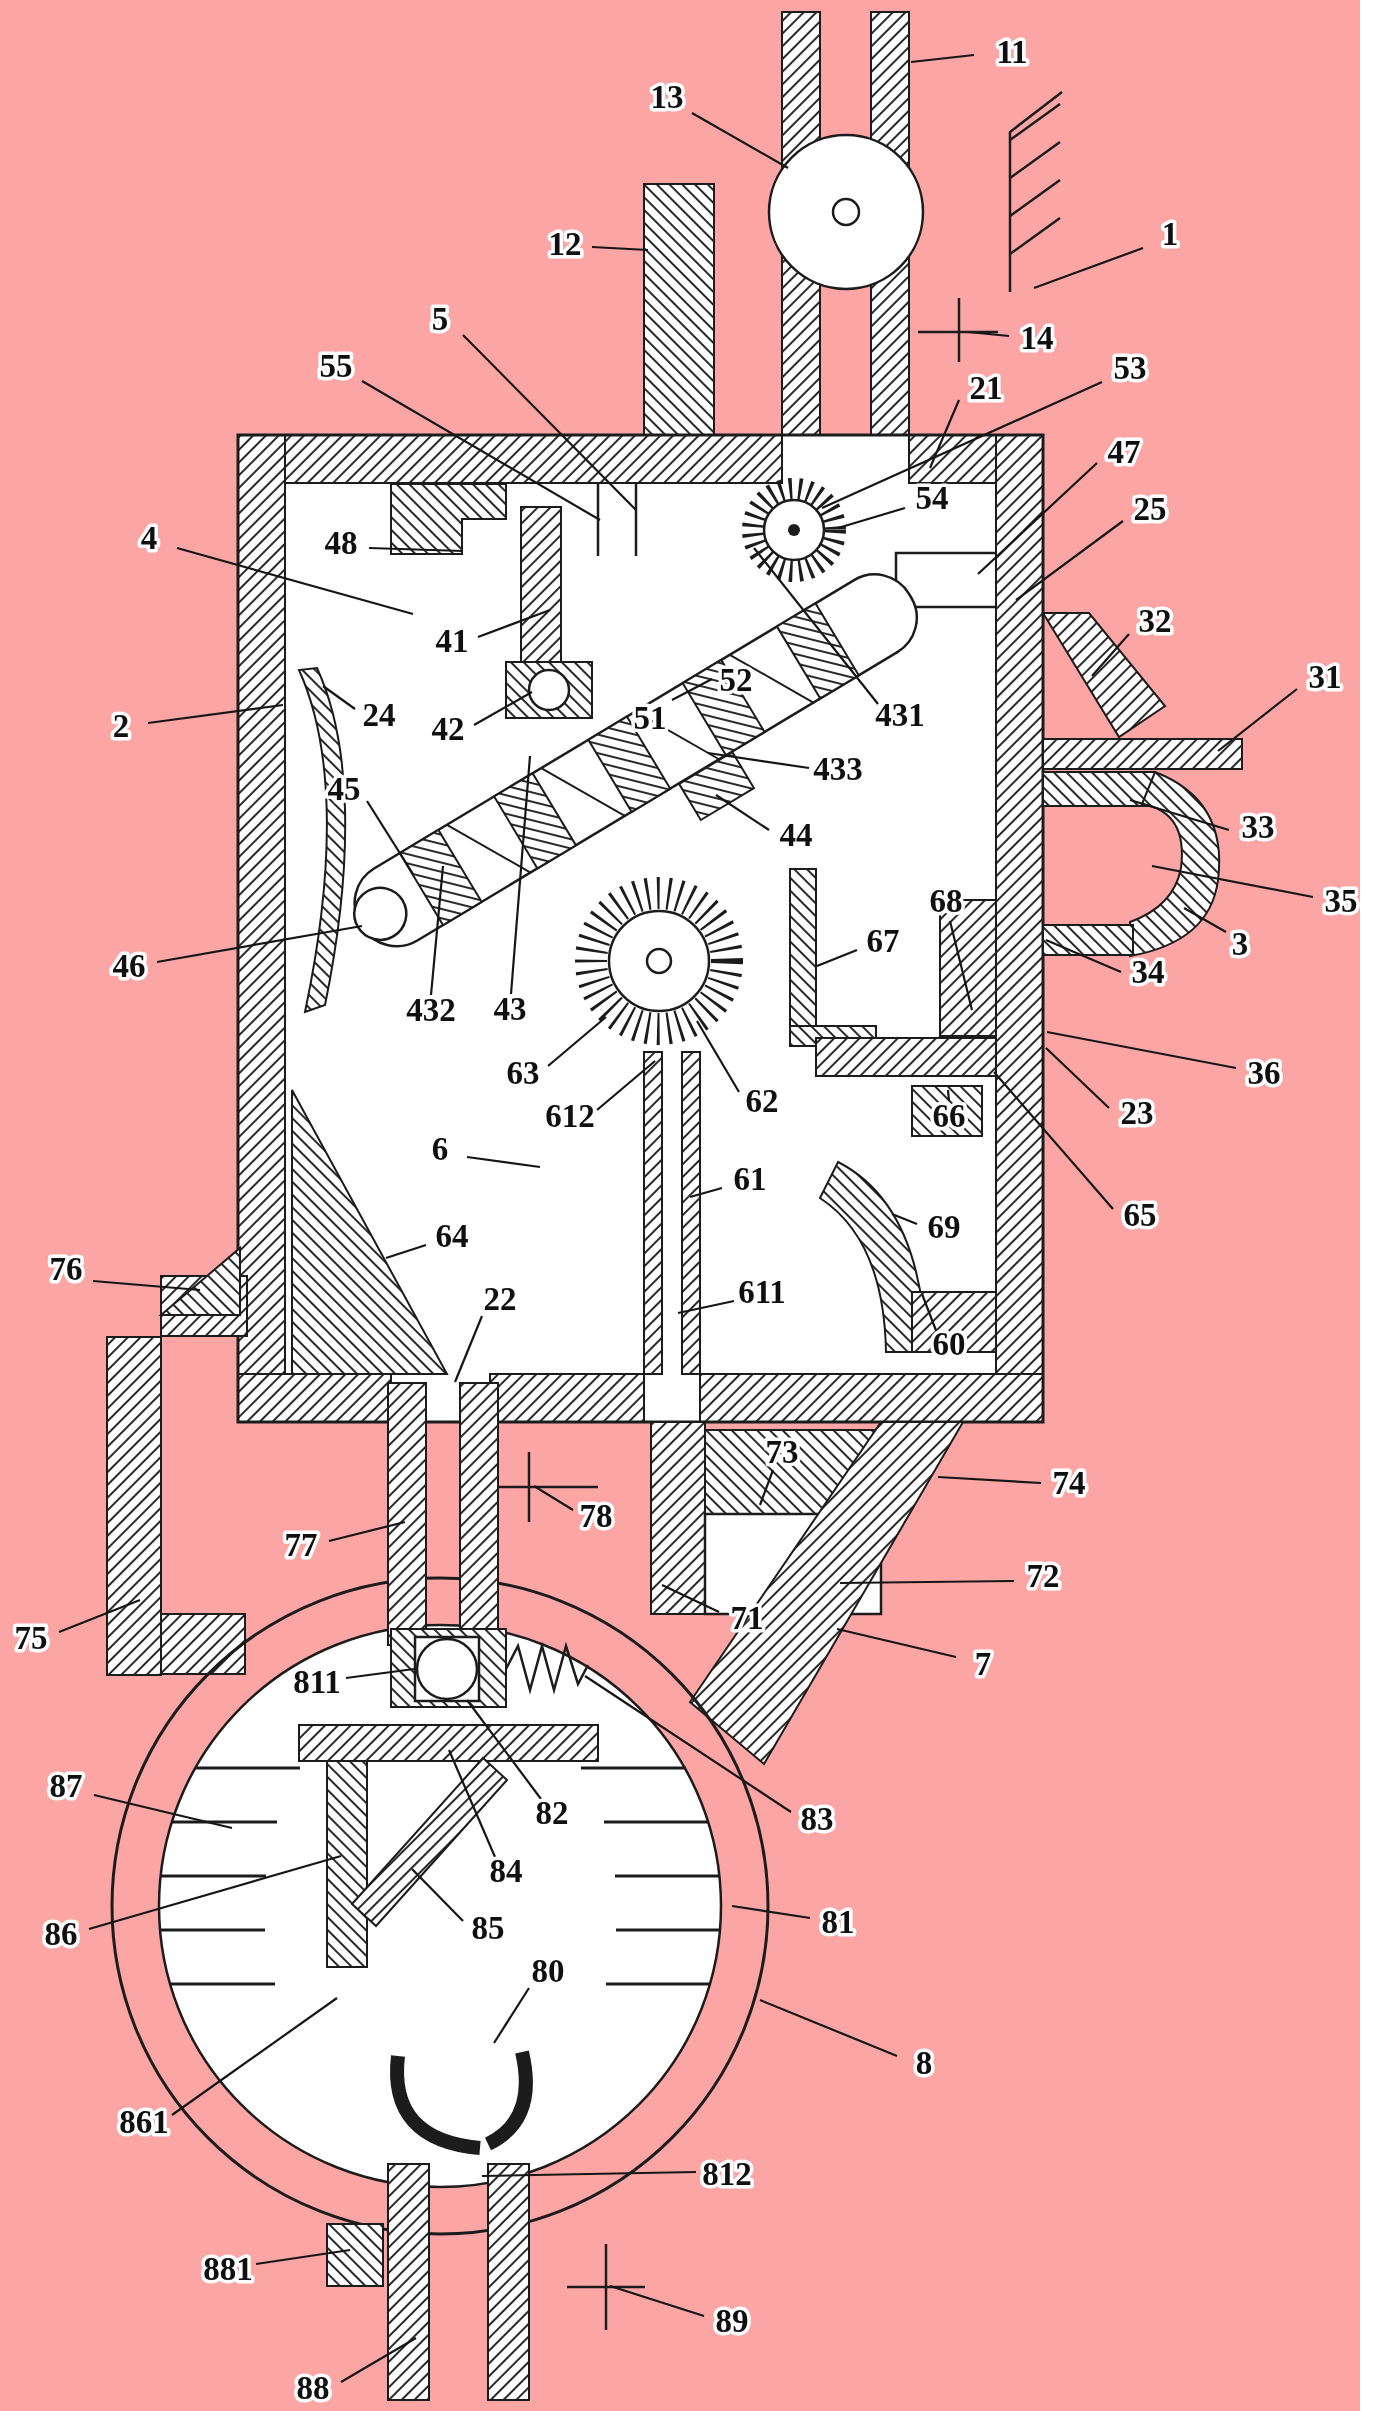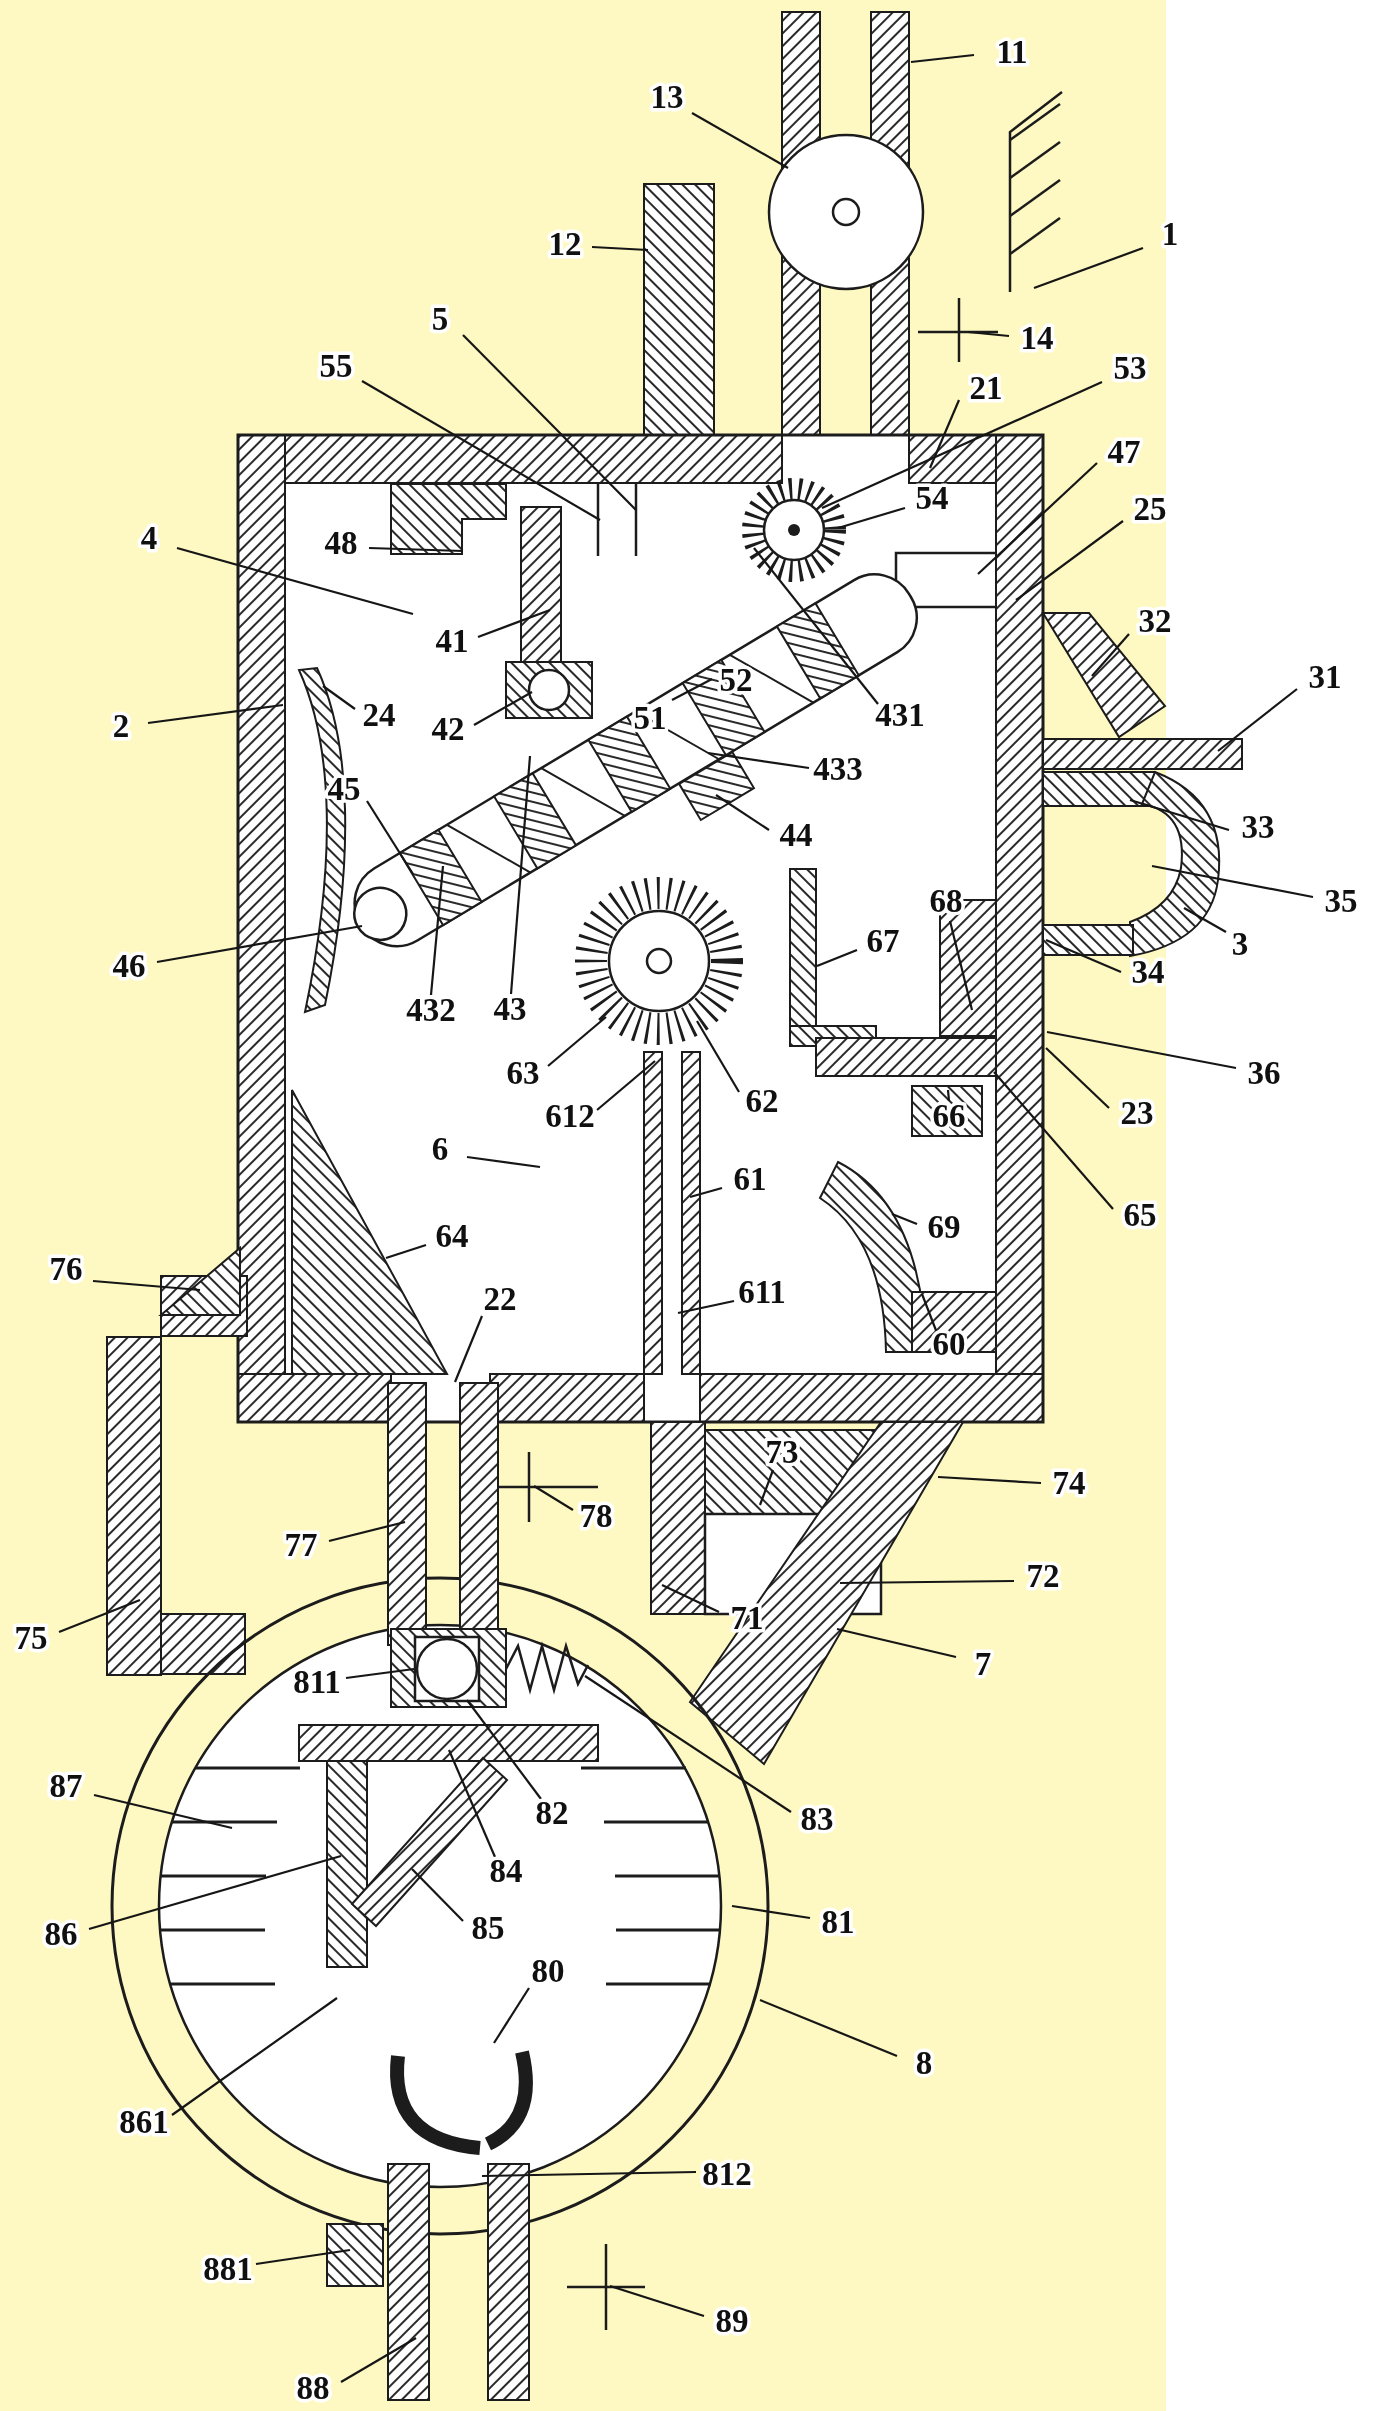--- a/index.html
+++ b/index.html
@@ -1,16 +1,16 @@
 <!DOCTYPE html>
 <html><head>
 <meta charset="utf-8">
 <style>
   html,body{margin:0;padding:0;background:#ffffff;}
-  #stage{width:1166px;height:2411px;background:#fef9c3;position:relative;}
+  #stage{width:1360px;height:2411px;background:#fca5a5;position:relative;}
   svg{display:block;}
   .ln{stroke:#1c1c1c;stroke-width:2.5;fill:none;}
   .th{stroke:#1c1c1c;stroke-width:3;fill:none;}
   .o2{stroke:#1c1c1c;stroke-width:2;}
   .wh{fill:#ffffff;stroke:#1c1c1c;stroke-width:2.5;}
   #labels text{
     font:700 33px "Liberation Serif","DejaVu Serif",serif;
     fill:#101010;text-anchor:middle;dominant-baseline:middle;
     paint-order:stroke;stroke:#ffffff;stroke-width:7px;stroke-linejoin:round;
   }

